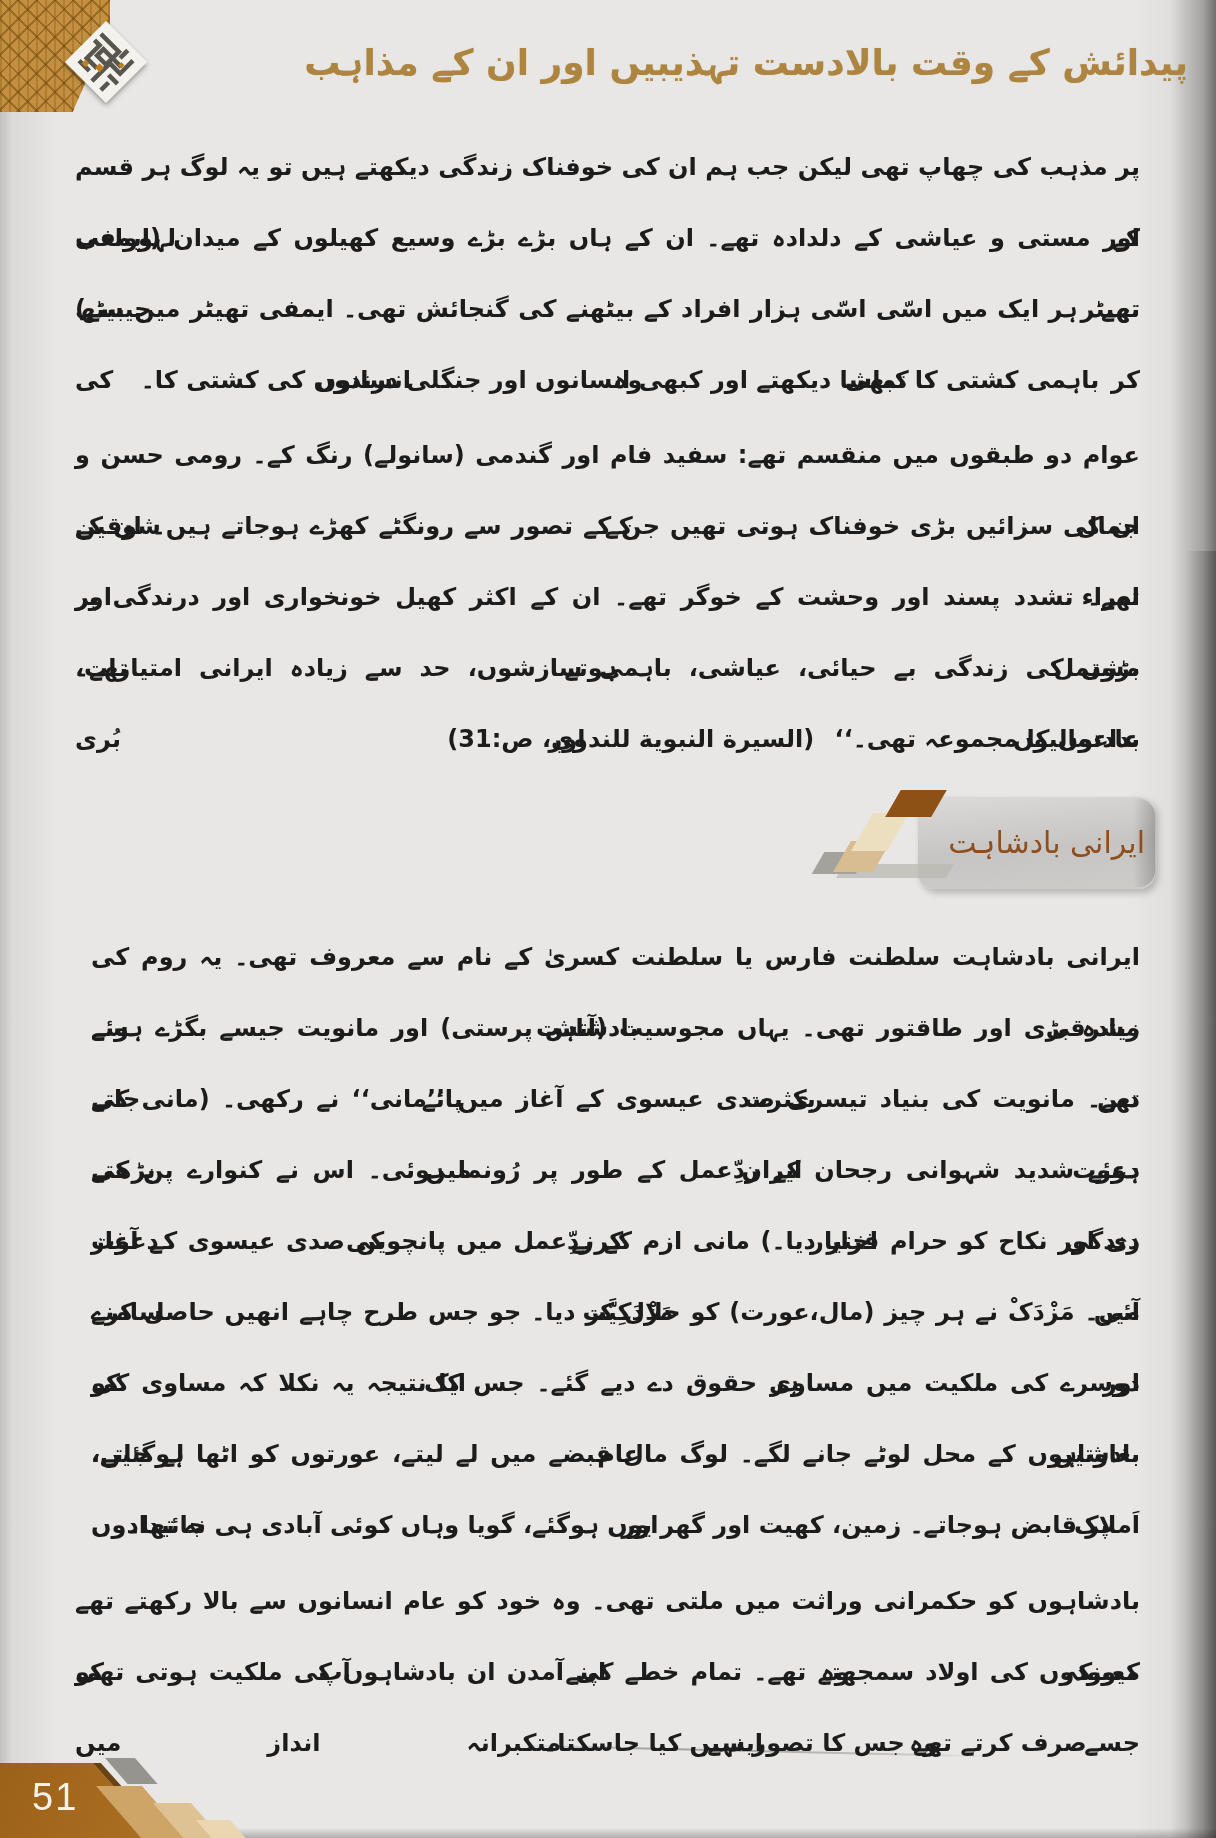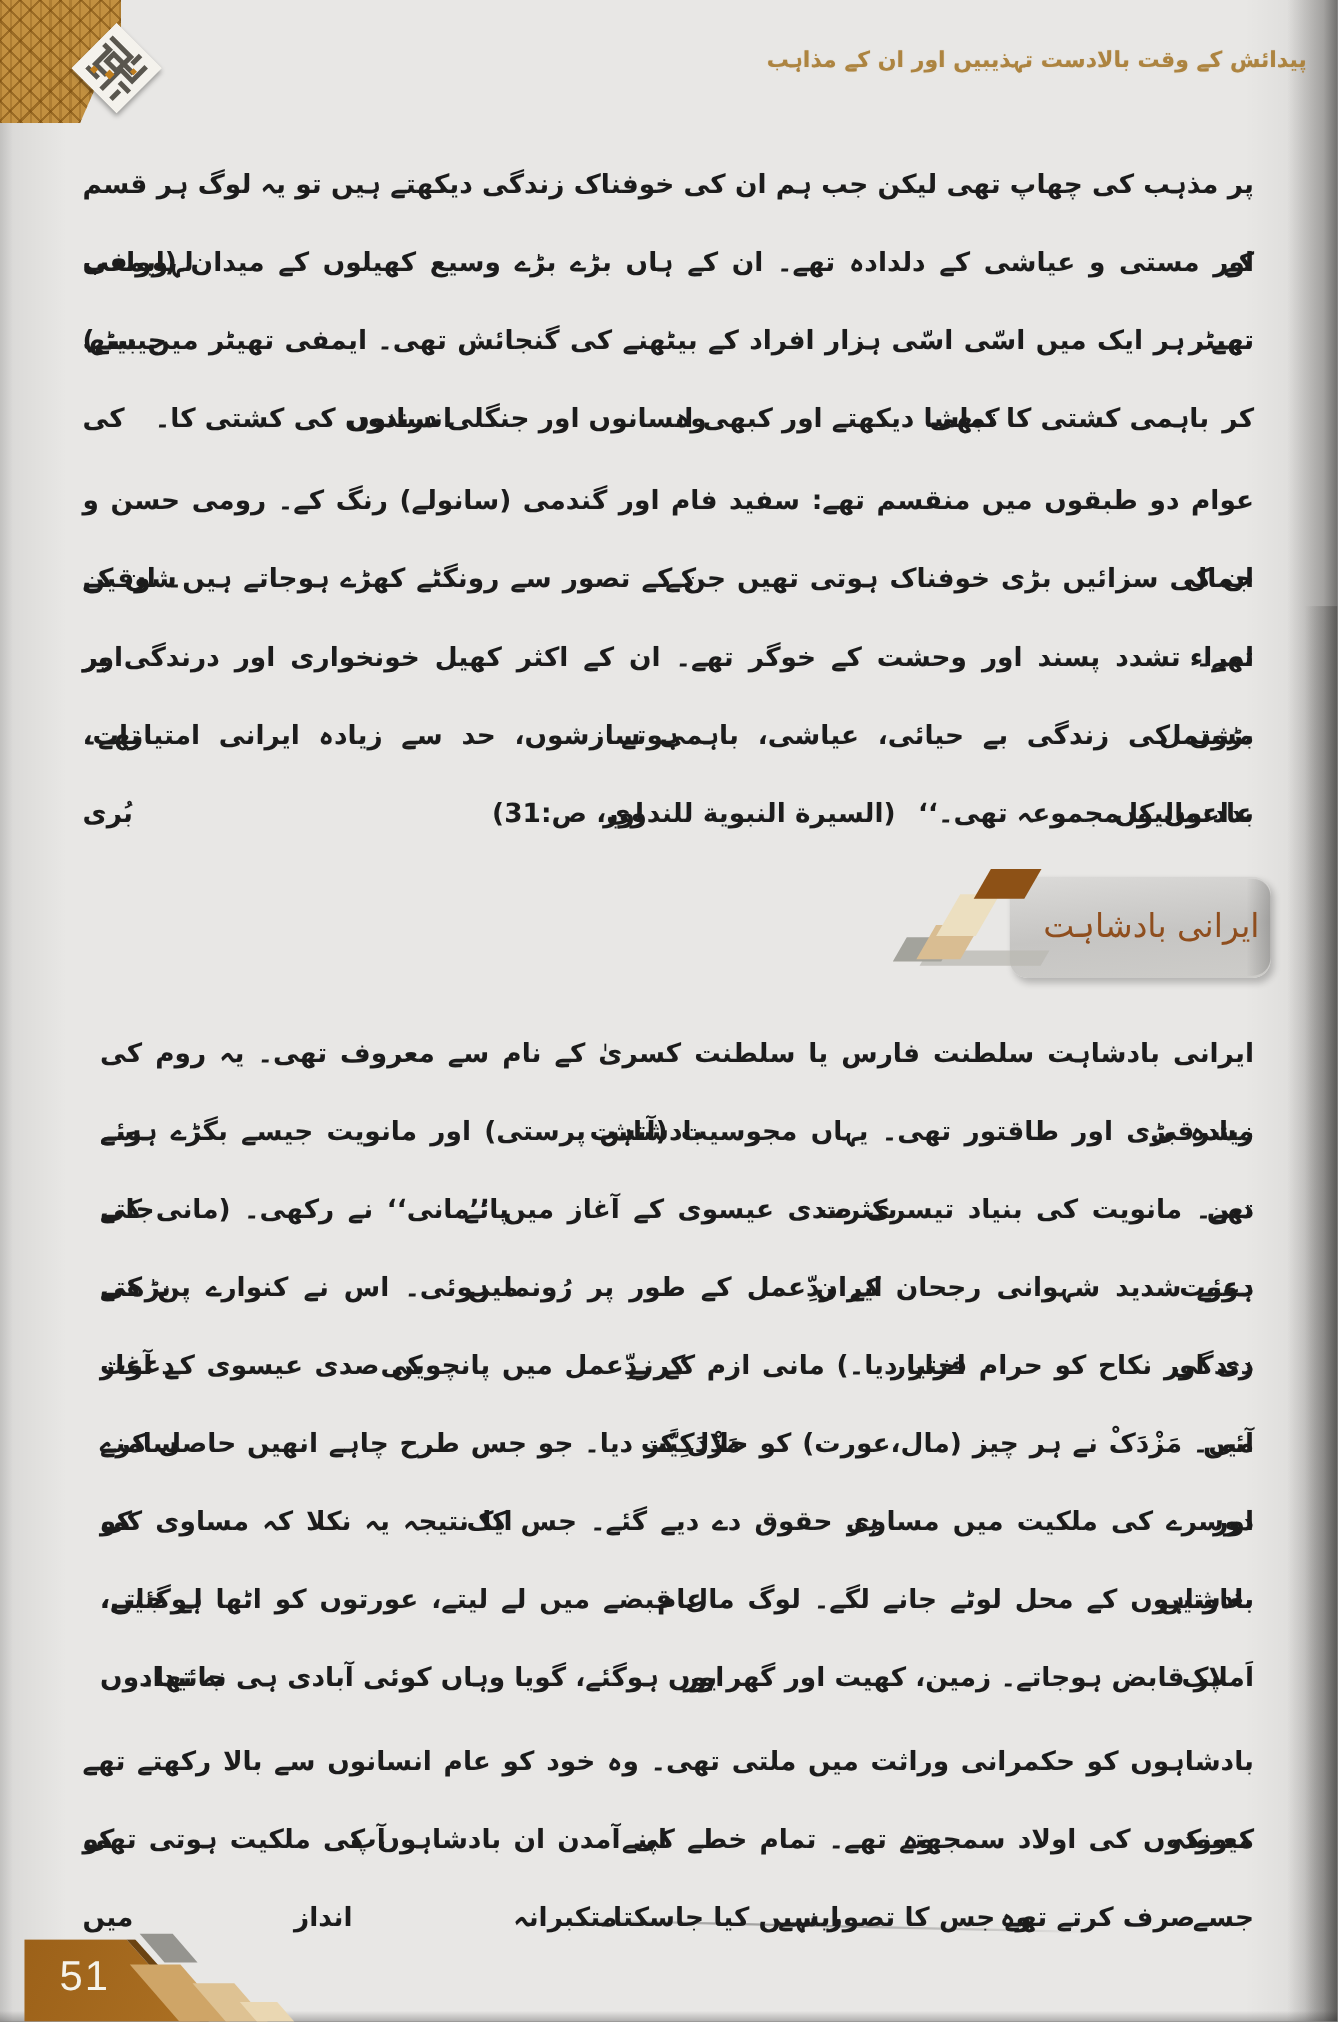--- a/index.html
+++ b/index.html
@@ -39,21 +39,21 @@
     position:absolute;left:77px;top:33px;width:58px;height:58px;
     transform:rotate(45deg);
     background:#f4f2ec;
     box-shadow:2px 2px 5px rgba(0,0,0,.35);
   }
   .emblem svg{width:100%;height:100%;display:block;}
   
   .header-title{
     position:absolute;top:42px;right:28px;
     direction:rtl;
-    font-size:20px;font-weight:bold;color:#ad8440;
+    font-size:36px;font-weight:bold;color:#ad8440;
     letter-spacing:0;
     text-shadow:0 0 1px rgba(173,132,64,.4);
   }
   
   .para{position:absolute;left:75px;right:76px;direction:rtl;}
   .line{height:71px;line-height:71px;font-size:24px;font-weight:bold;
     white-space:nowrap;direction:rtl;}
   .line.j{white-space:normal;text-align:justify;text-align-last:justify;}
   .line.end{text-align:center;}
   .cite{font-weight:bold;font-size:24px;margin-right:12px;}
@@ -78,21 +78,21 @@
     line-height:88px;text-align:right;padding-right:8px;direction:rtl;
     font-size:30px;font-weight:normal;color:#8f4e1e;
   }
   .blk{position:absolute;transform:skewX(-30deg);}
   .blk-brown{left:893px;top:790px;width:46px;height:27px;background:#8d5116;}
   .blk-cream{left:862px;top:813px;width:36px;height:38px;background:#ecdfc0;}
   .blk-tan{left:842px;top:841px;width:40px;height:31px;background:#d9bd92;}
   .blk-gray{left:818px;top:852px;width:44px;height:22px;background:#a3a39c;}
   .blk-strip{left:840px;top:864px;width:110px;height:14px;background:#b9b8b2;opacity:.75;}
   
-  .band{position:absolute;left:0;bottom:0;width:330px;height:80px;margin-left:22px;}
+  .band{position:absolute;left:0;bottom:0;width:330px;height:80px;}
   .band-brown{position:absolute;left:0;top:5px;width:320px;height:75px;
     clip-path:polygon(0 0, 29% 0, 50% 100%, 0 100%);
     background:linear-gradient(115deg,#9c6119,#b07425 70%);}
   .band-edge{position:absolute;left:0;top:5px;width:320px;height:75px;
     clip-path:polygon(29% 0, 31.5% 0, 52.5% 100%, 50% 100%);
     background:#6b4312;}
   .band-gray{position:absolute;left:105px;top:0;width:30px;height:26px;
     transform:skewX(41deg);transform-origin:top left;background:#95948f;}
   .chev{position:absolute;transform:skewX(41deg);transform-origin:top left;}
   .chev1{left:96px;top:28px;width:46px;height:52px;background:#cfa567;}

